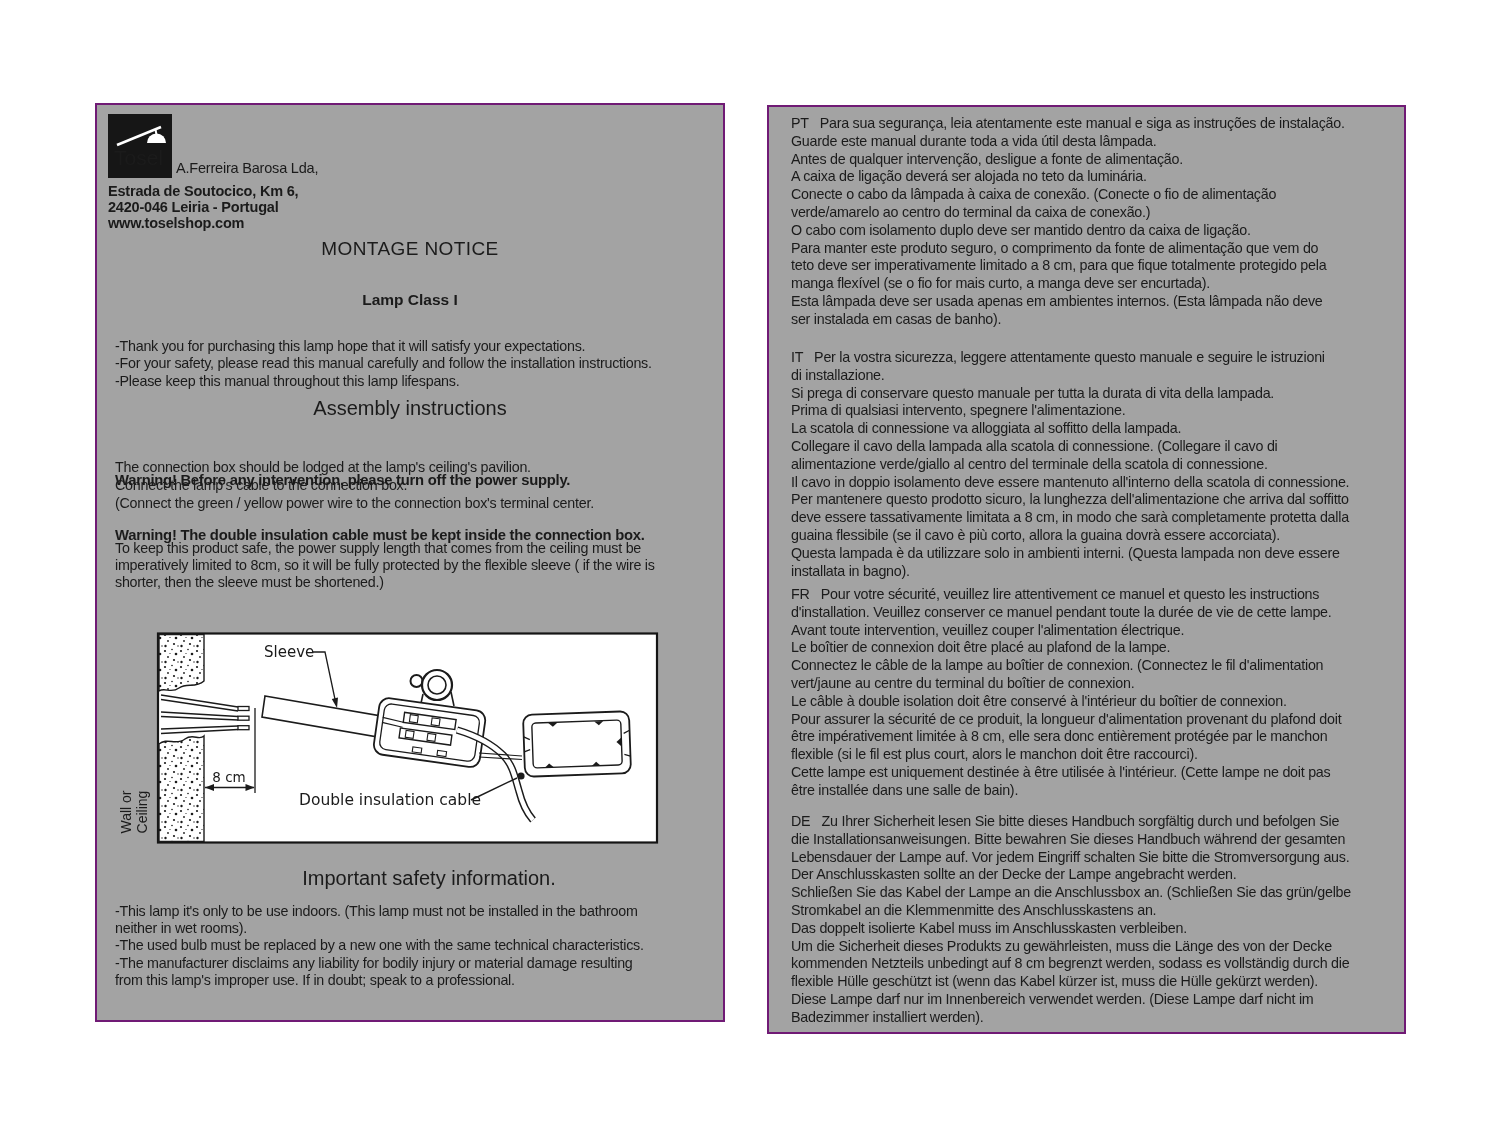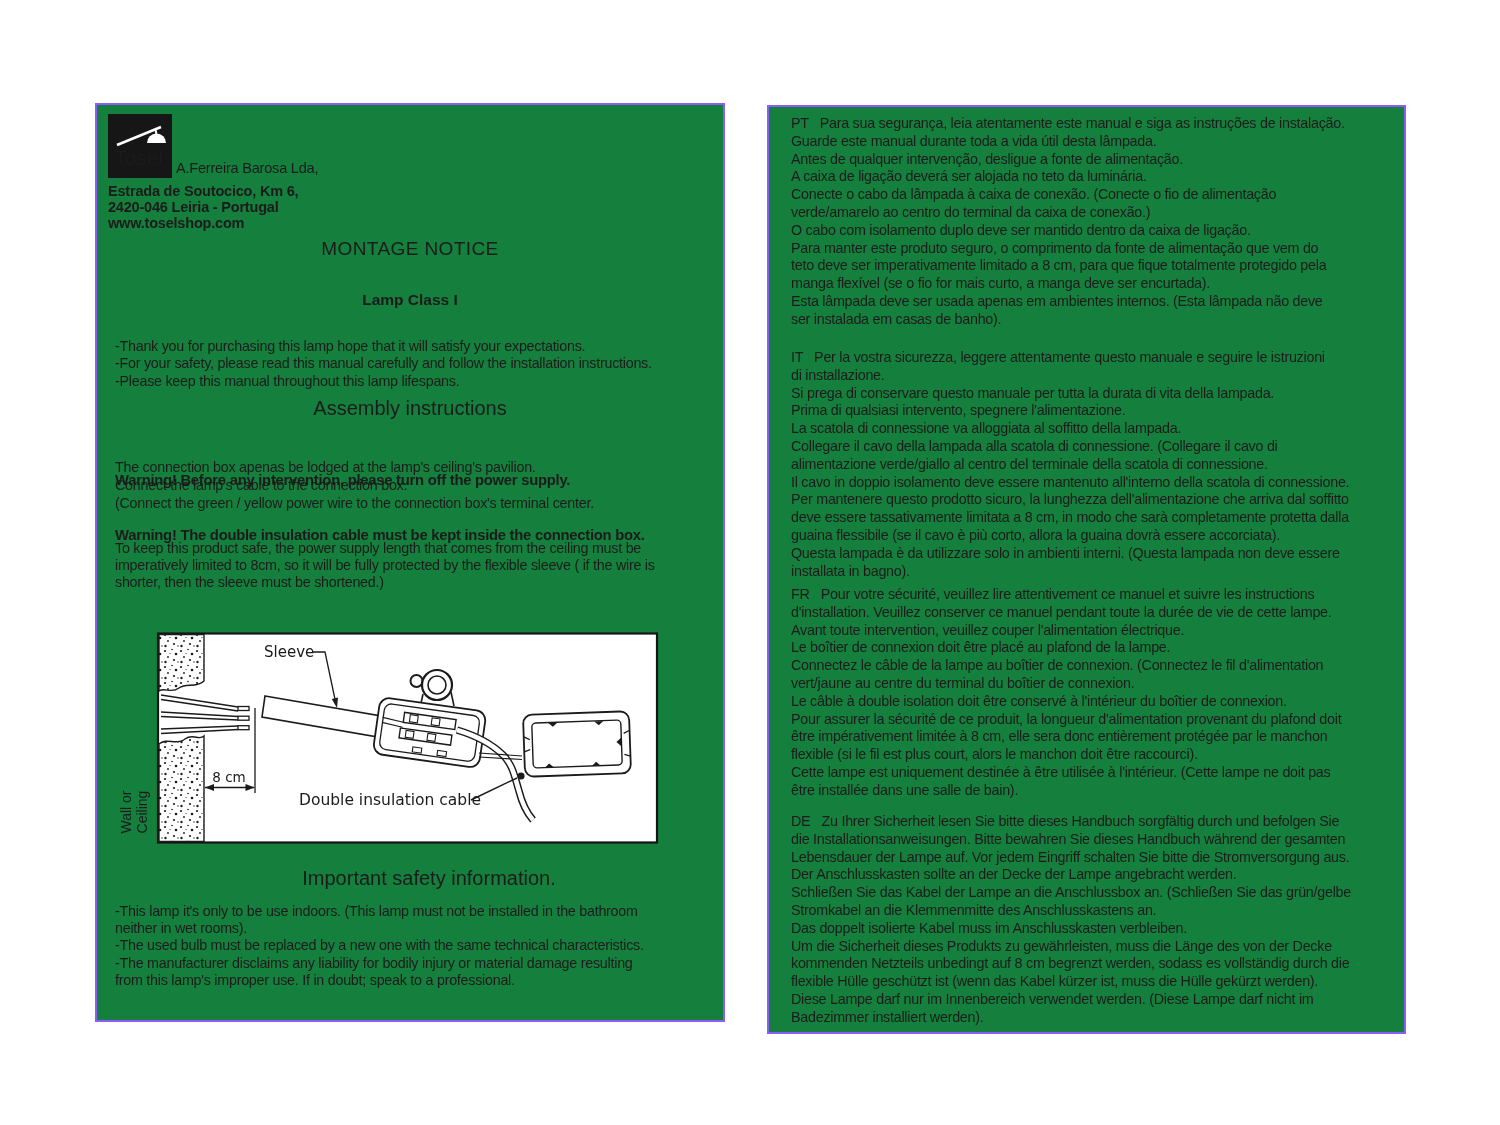--- a/index.html
+++ b/index.html
@@ -1,20 +1,20 @@
 <!DOCTYPE html>
 <html><head>
 <meta charset="utf-8">
 <style>
   html,body { margin:0; padding:0; background:#fff; }
   .page {
     position:relative; width:1500px; height:1125px; background:#ffffff;
     font-family:"Liberation Sans", sans-serif; color:#1b1b1b; overflow:hidden;
   }
-  .panel { position:absolute; background:#15803d; border:2px solid #8b5cf6; }
+  .panel { position:absolute; background:#a3a3a3; border:2px solid #701a75; }
   #left-panel  { left:95px;  top:103px; width:626px; height:915px; }
   #right-panel { left:767px; top:105px; width:635px; height:925px; }
 
   .abs { position:absolute; }
   .centered { left:0; width:100%; text-align:center; }
   .body-txt { font-size:14.3px; letter-spacing:-0.25px; }
   .ln { white-space:pre; }
 
   #logo { left:11px; top:9px; width:64px; height:64px; }
   #company-name { left:79px; top:55px; font-size:14.5px; letter-spacing:-0.2px; }
@@ -76,21 +76,21 @@
         <div class="ln">-Thank you for purchasing this lamp hope that it will satisfy your expectations.</div>
         <div class="ln">-For your safety, please read this manual carefully and follow the installation instructions.</div>
         <div class="ln">-Please keep this manual throughout this lamp lifespans.</div>
       </div>
 
     <h3 class="abs centered" id="assembly-heading" style="margin:0; font-weight:normal;">Assembly instructions</h3>
 
     <div class="abs warning" id="warning-power">Warning! Before any intervention, please turn off the power supply.</div>
 
     <div class="abs body-txt" id="para-connection">
-        <div class="ln">The connection box apenas be lodged at the lamp's ceiling's pavilion.</div>
+        <div class="ln">The connection box should be lodged at the lamp's ceiling's pavilion.</div>
         <div class="ln">Connect the lamp's cable to the connection box.</div>
         <div class="ln">(Connect the green / yellow power wire to the connection box's terminal center.</div>
       </div>
 
     <div class="abs warning" id="warning-insulation">Warning! The double insulation cable must be kept inside the connection box.</div>
 
     <div class="abs body-txt" id="para-length">
         <div class="ln">To keep this product safe, the power supply length that comes from the ceiling must be</div>
         <div class="ln">imperatively limited to 8cm, so it will be fully protected by the flexible sleeve ( if the wire is</div>
         <div class="ln">shorter, then the sleeve must be shortened.)</div>
@@ -233,21 +233,21 @@
         <div class="ln">Collegare il cavo della lampada alla scatola di connessione. (Collegare il cavo di</div>
         <div class="ln">alimentazione verde/giallo al centro del terminale della scatola di connessione.</div>
         <div class="ln">Il cavo in doppio isolamento deve essere mantenuto all'interno della scatola di connessione.</div>
         <div class="ln">Per mantenere questo prodotto sicuro, la lunghezza dell'alimentazione che arriva dal soffitto</div>
         <div class="ln">deve essere tassativamente limitata a 8 cm, in modo che sarà completamente protetta dalla</div>
         <div class="ln">guaina flessibile (se il cavo è più corto, allora la guaina dovrà essere accorciata).</div>
         <div class="ln">Questa lampada è da utilizzare solo in ambienti interni. (Questa lampada non deve essere</div>
         <div class="ln">installata in bagno).</div>
       </div>
     <div class="lang-section" id="section-fr">
-        <div class="ln">FR   Pour votre sécurité, veuillez lire attentivement ce manuel et suivre les instructions</div>
+        <div class="ln">FR   Pour votre sécurité, veuillez lire attentivement ce manuel et questo les instructions</div>
         <div class="ln">d'installation. Veuillez conserver ce manuel pendant toute la durée de vie de cette lampe.</div>
         <div class="ln">Avant toute intervention, veuillez couper l'alimentation électrique.</div>
         <div class="ln">Le boîtier de connexion doit être placé au plafond de la lampe.</div>
         <div class="ln">Connectez le câble de la lampe au boîtier de connexion. (Connectez le fil d'alimentation</div>
         <div class="ln">vert/jaune au centre du terminal du boîtier de connexion.</div>
         <div class="ln">Le câble à double isolation doit être conservé à l'intérieur du boîtier de connexion.</div>
         <div class="ln">Pour assurer la sécurité de ce produit, la longueur d'alimentation provenant du plafond doit</div>
         <div class="ln">être impérativement limitée à 8 cm, elle sera donc entièrement protégée par le manchon</div>
         <div class="ln">flexible (si le fil est plus court, alors le manchon doit être raccourci).</div>
         <div class="ln">Cette lampe est uniquement destinée à être utilisée à l'intérieur. (Cette lampe ne doit pas</div>

